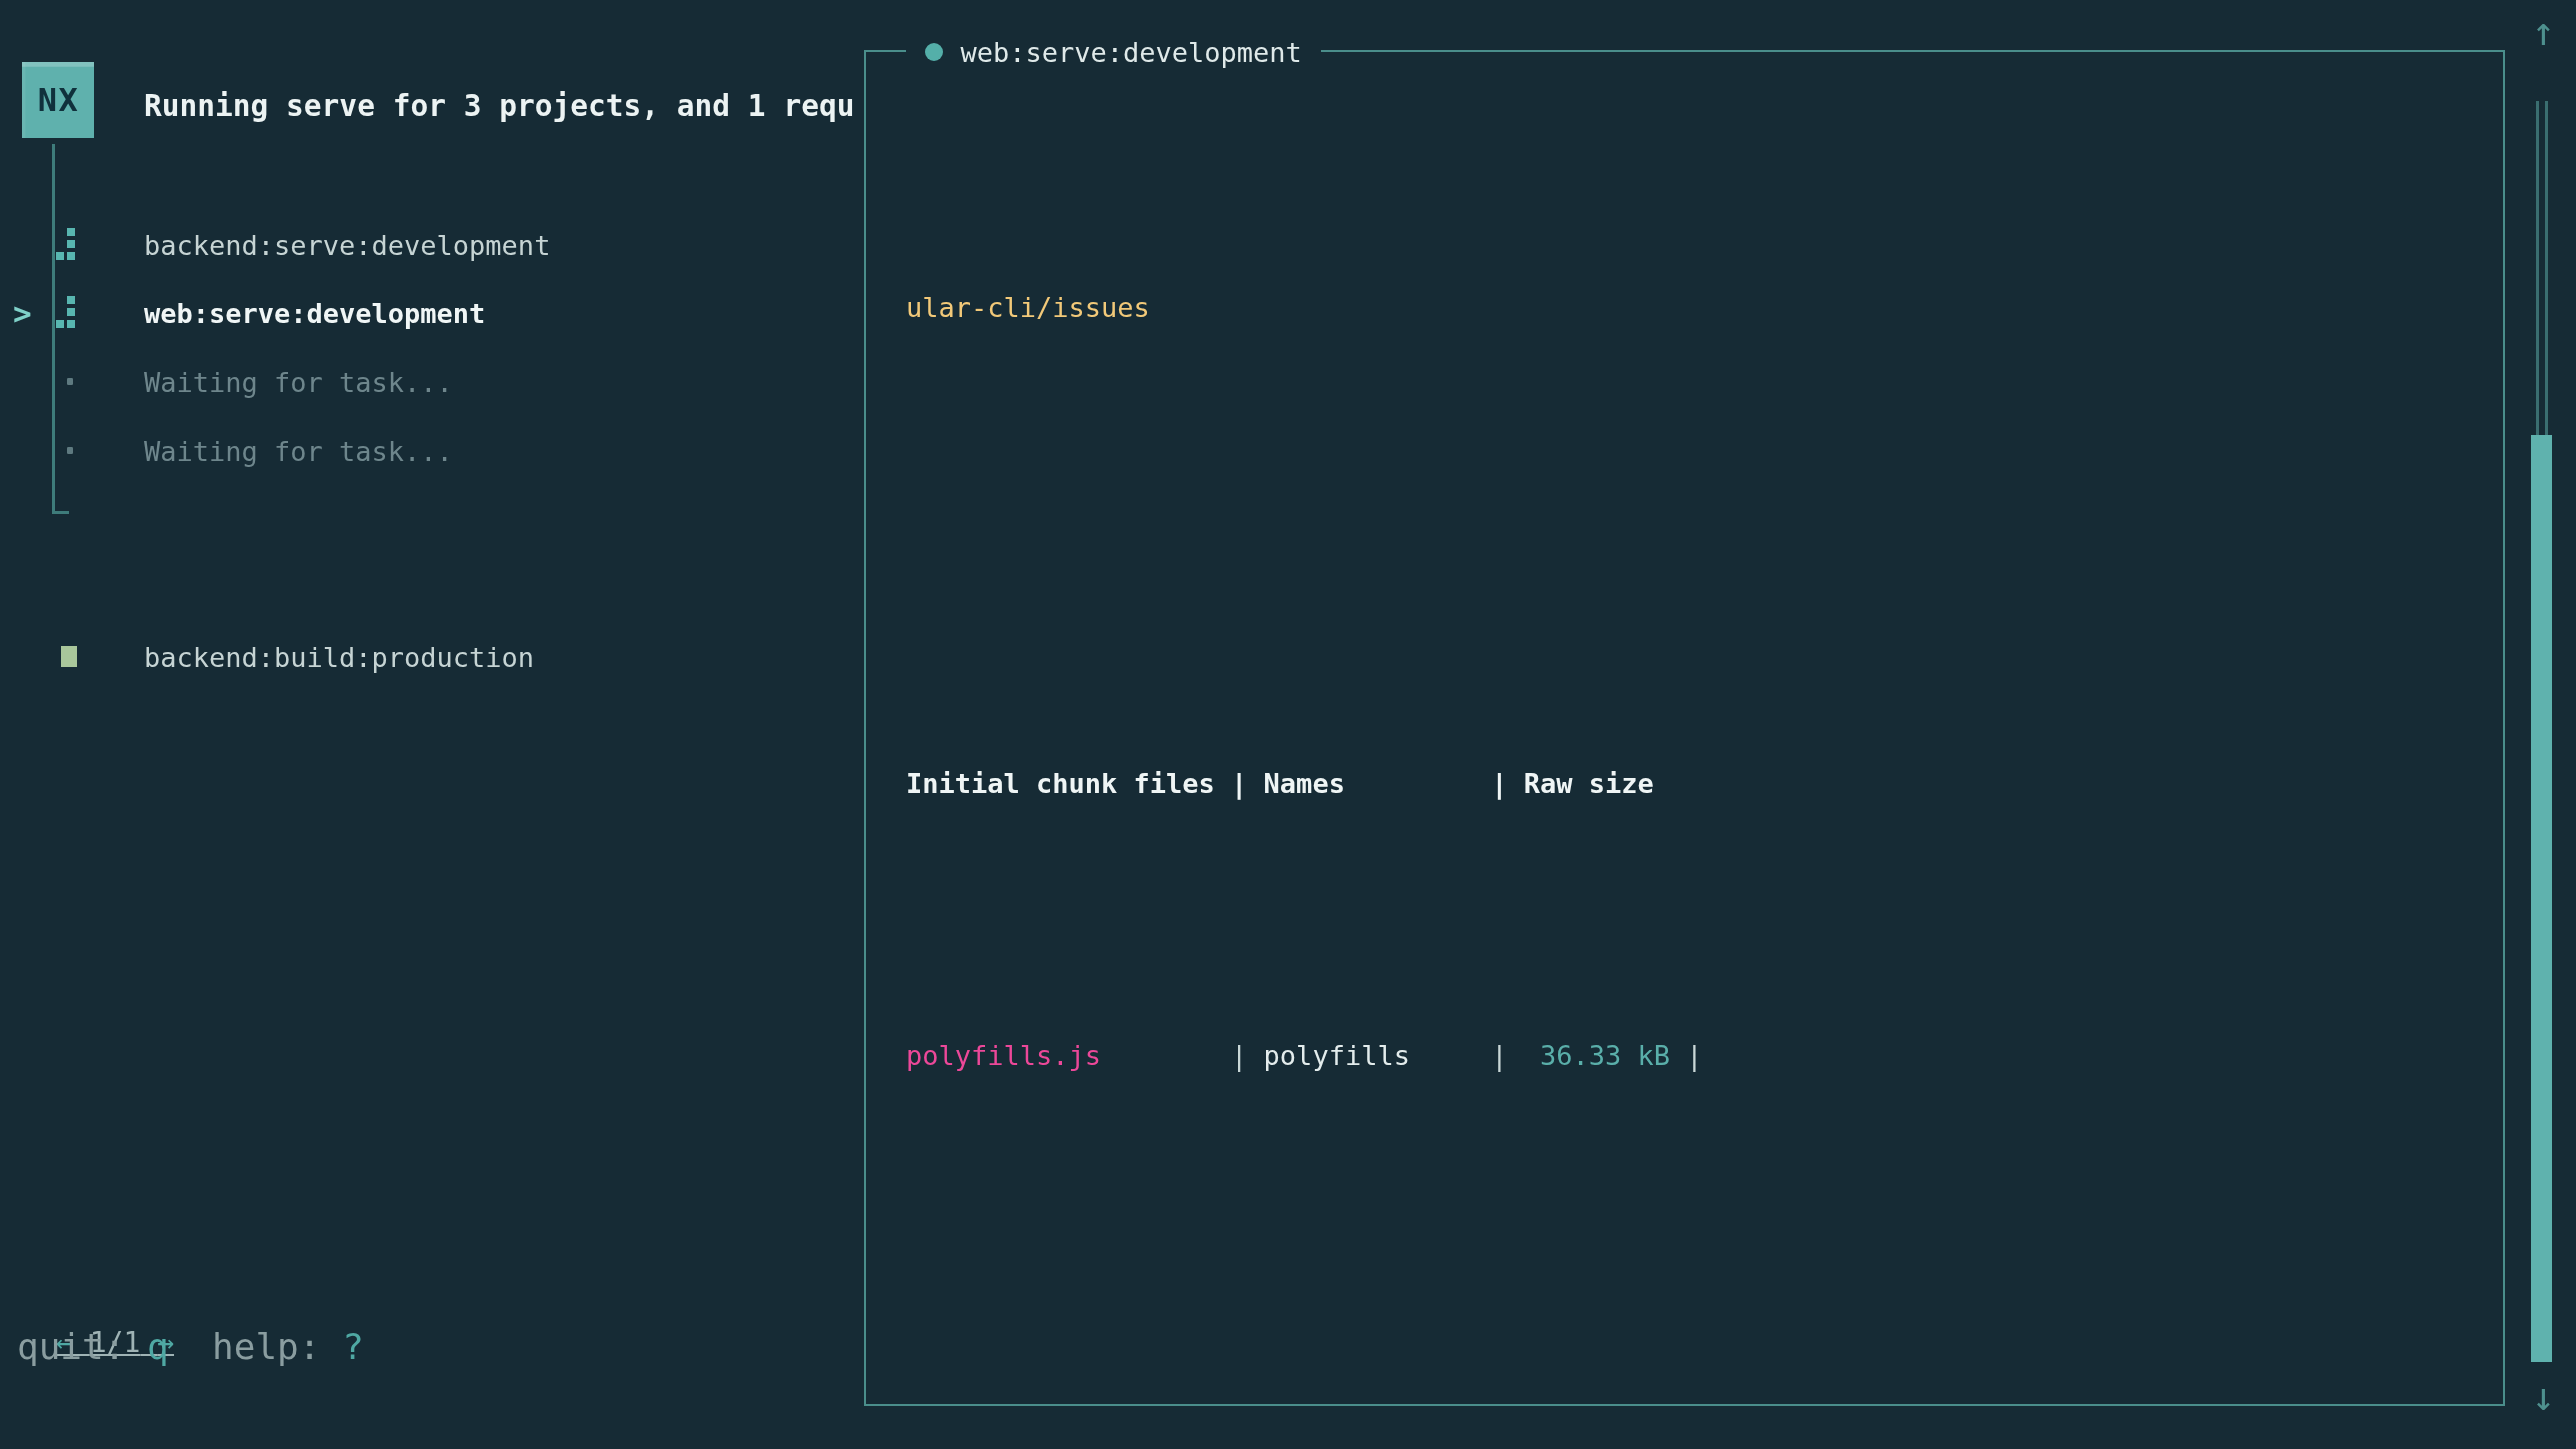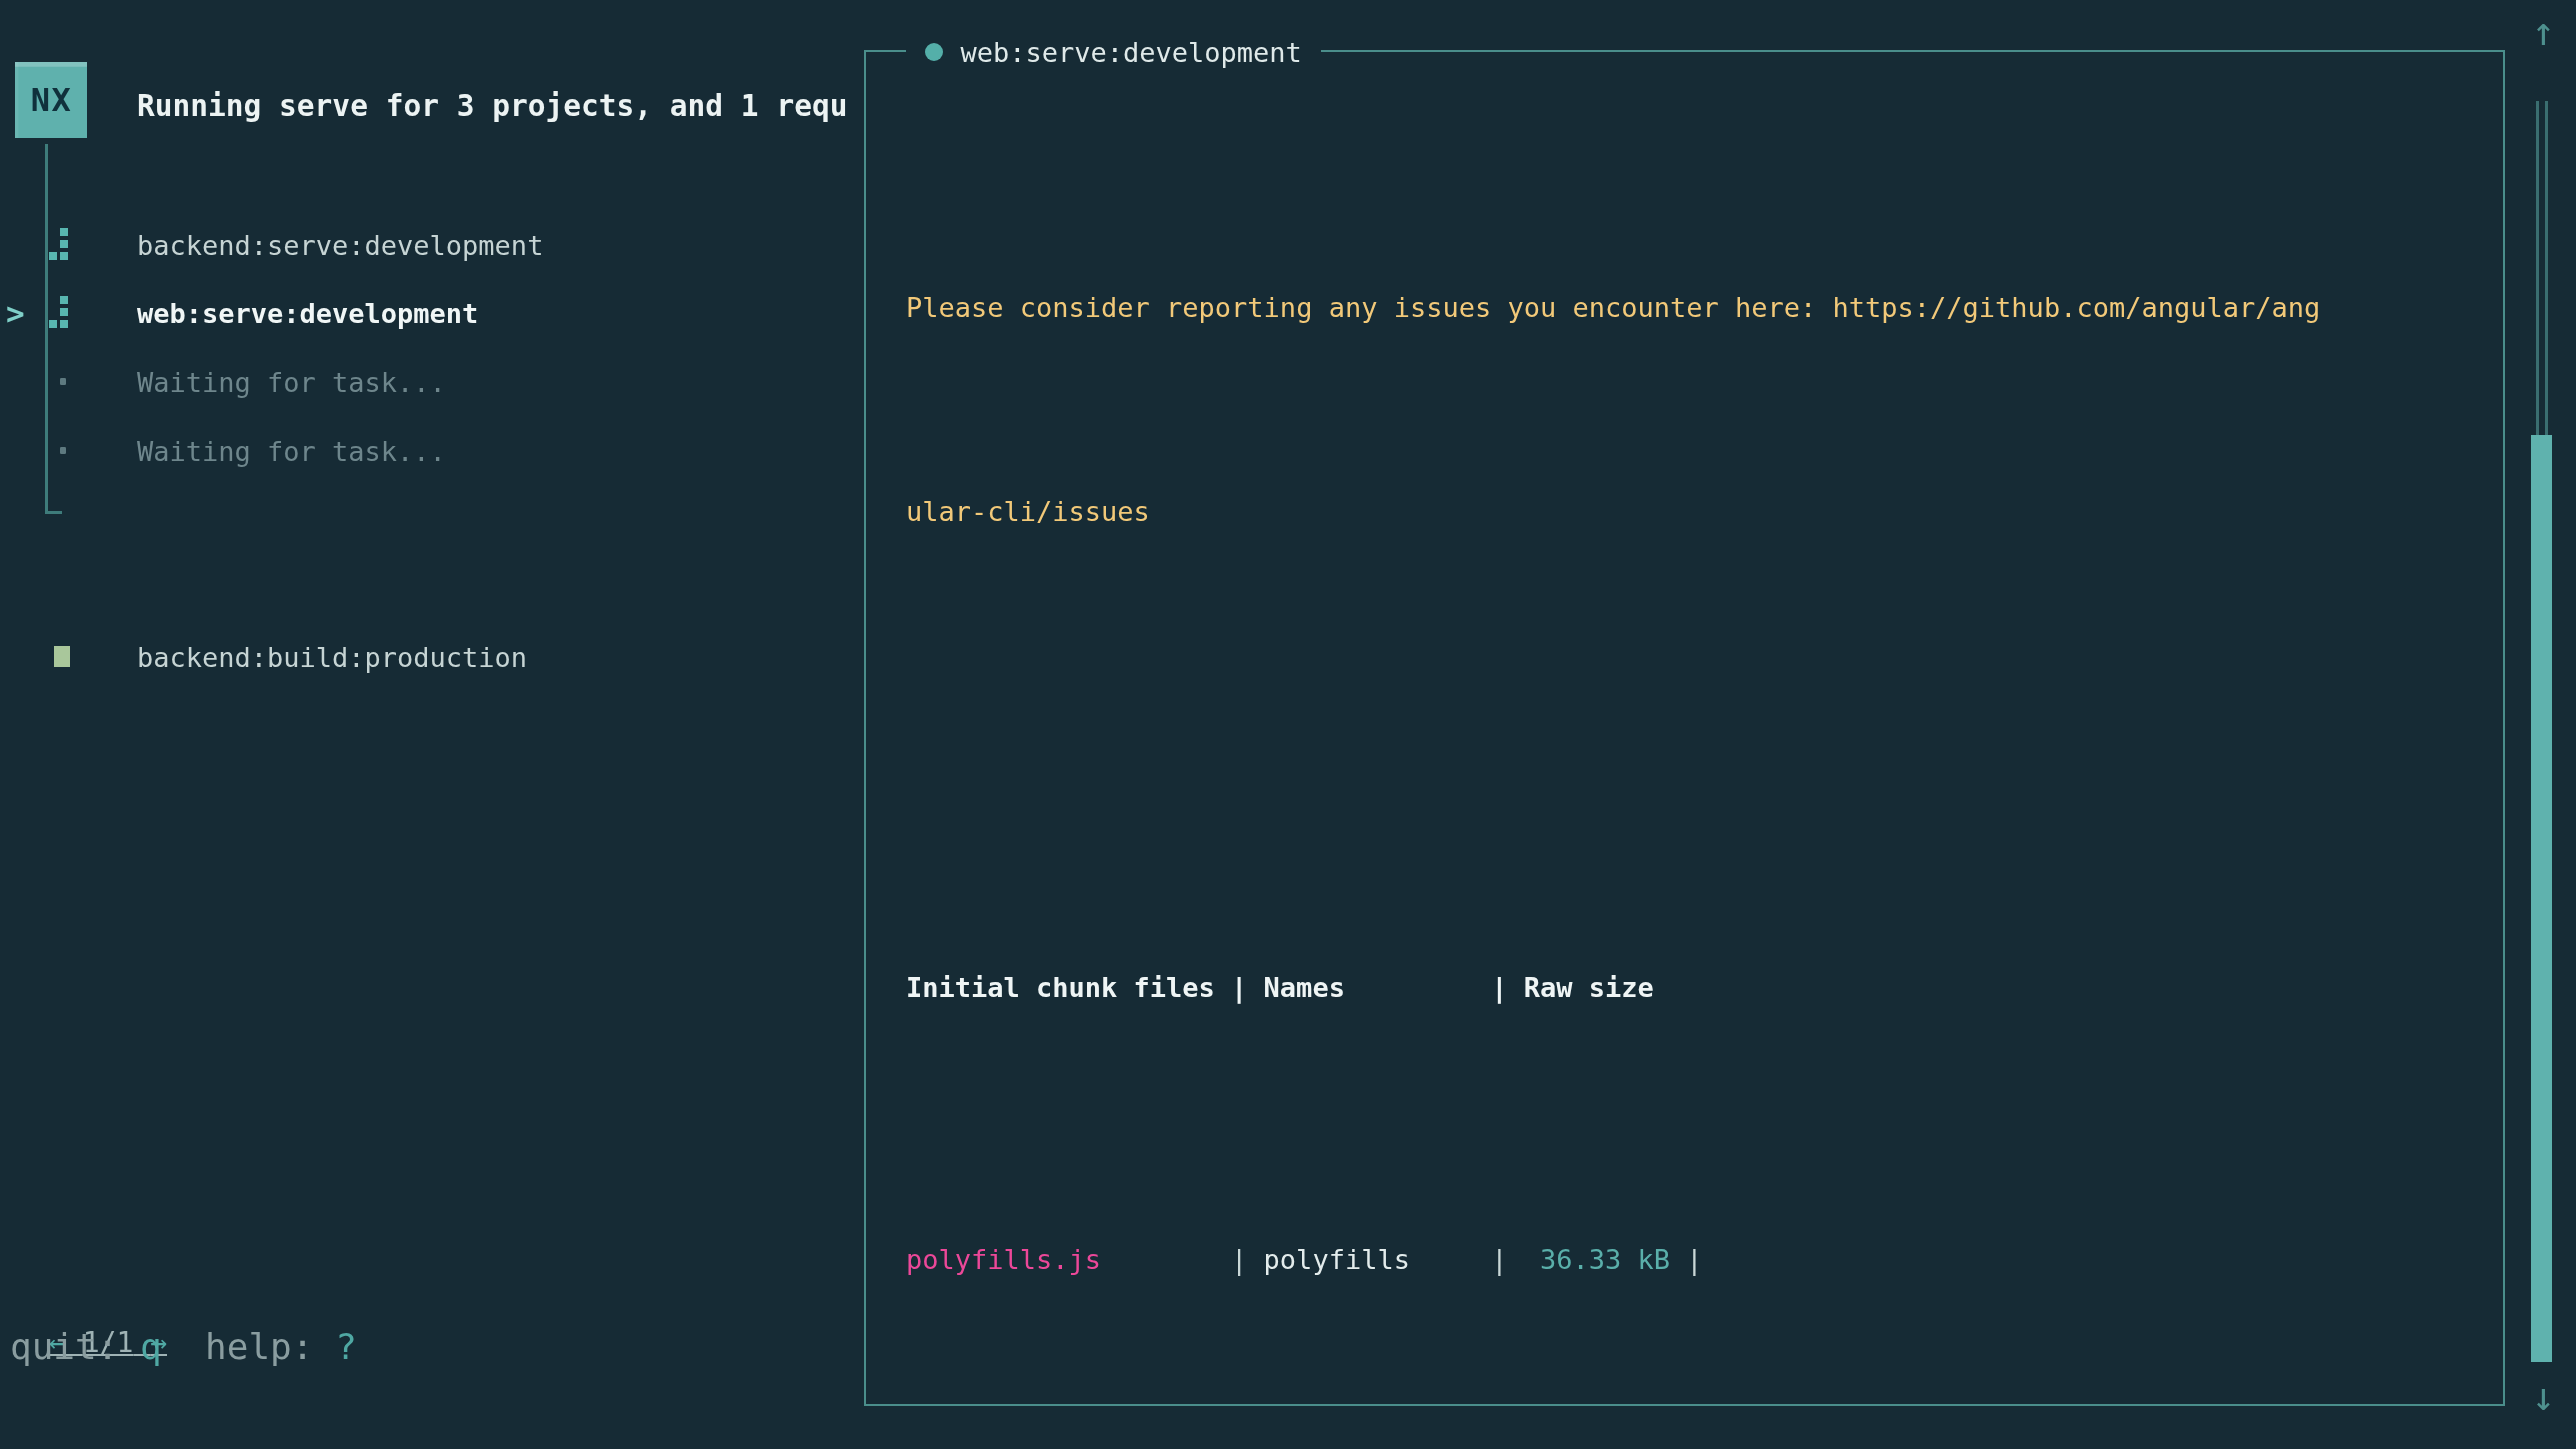--- a/index.html
+++ b/index.html
@@ -3,21 +3,21 @@
 <meta charset="utf-8">
 <style>
   html,body{margin:0;padding:0;}
   body{
     width:2576px;height:1449px;position:relative;overflow:hidden;
     background:#162B35;
     font-family:"DejaVu Sans Mono", monospace;
     -webkit-font-smoothing:antialiased;
   }
   
-  #sidebar{position:absolute;left:10px;top:0;width:864px;height:1449px;}
+  #sidebar{position:absolute;left:17px;top:0;width:864px;height:1449px;}
   .nx-badge{
     position:absolute;left:5.4px;top:62px;width:72px;height:76px;
     background:#5FB1AD;color:#10313C;
     box-shadow:inset 0 4.7px 0 rgba(255,255,255,.22), inset 3.4px 0 0 rgba(255,255,255,.07);
     display:flex;align-items:center;justify-content:center;
     font-size:32px;font-weight:bold;letter-spacing:1.3px;
   }
   .app-title{
     position:absolute;left:127px;top:89px;width:729px;
     font-size:29.5px;font-weight:bold;color:#ECF3F3;
@@ -154,21 +154,20 @@
   <div class="hotkeys"><span>quit: </span><span class="key">q</span><span>  </span><span>help: </span><span class="key">?</span></div>
 </div>
 
 <div id="panel">
   <div class="panel-title">
     <span class="bullet"></span>
     <span class="ptext">web:serve:development</span>
   </div>
 
   <div class="content">
-    <div class="line yellow">Please consider reporting any issues you encounter here: https://github.com/angular/ang</div>
     <div class="line yellow">ular-cli/issues</div>
     <div class="line"></div>
 
     <div class="line thead"><span class="c-file">Initial chunk files</span><span class="pipe">|</span><span class="c-name">Names</span><span class="pipe">|</span><span class="c-size">Raw size</span></div>
 
     <div class="line"><span class="c-file">polyfills.js</span><span class="pipe">|</span><span class="c-name">polyfills</span><span class="pipe">|</span><span class="c-size">36.33 kB</span><span class="pipe endpipe">|</span></div>
 
     
 
     

